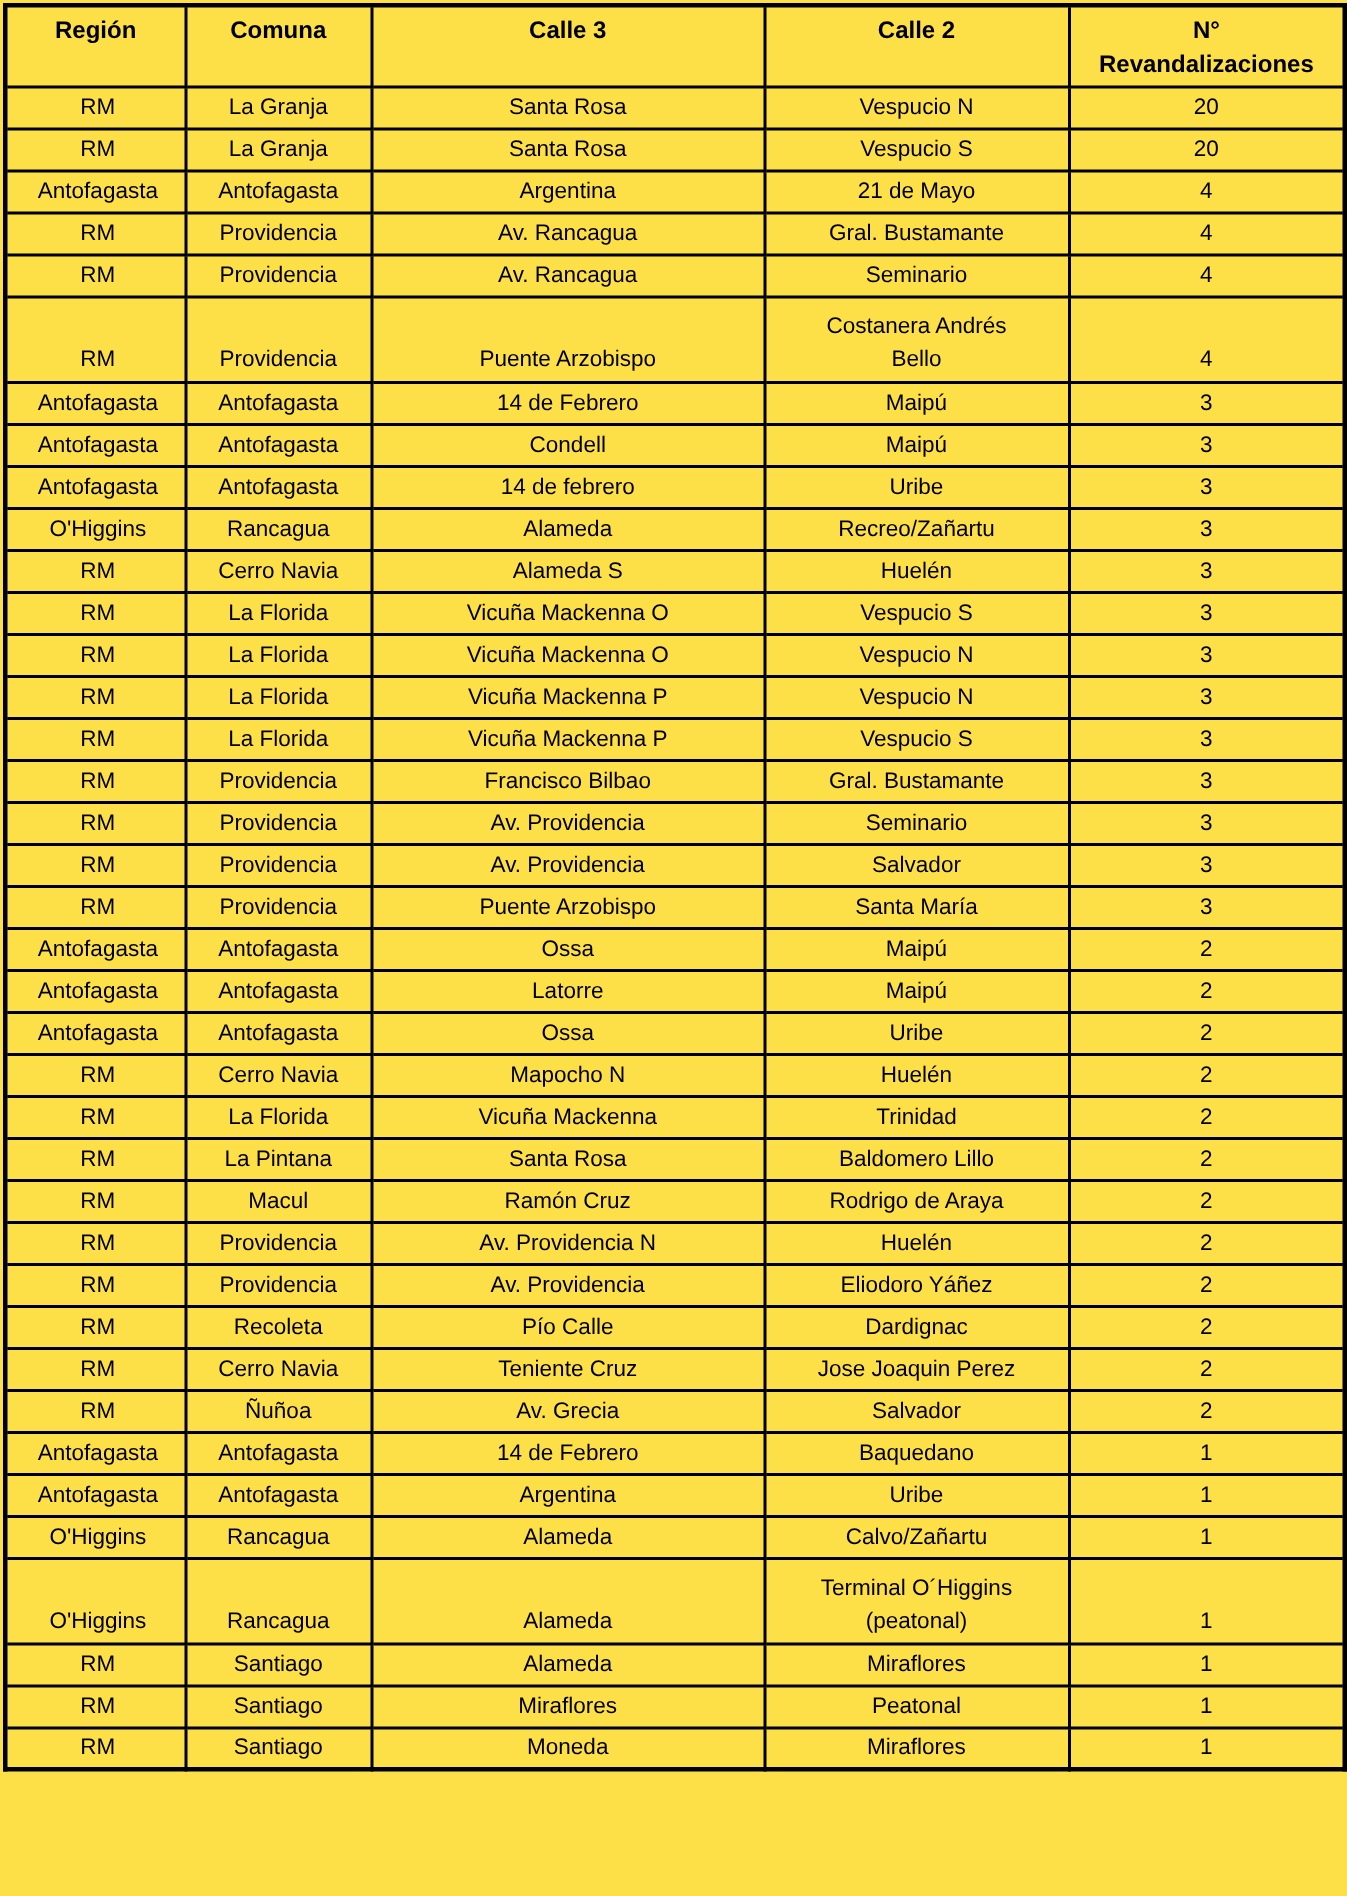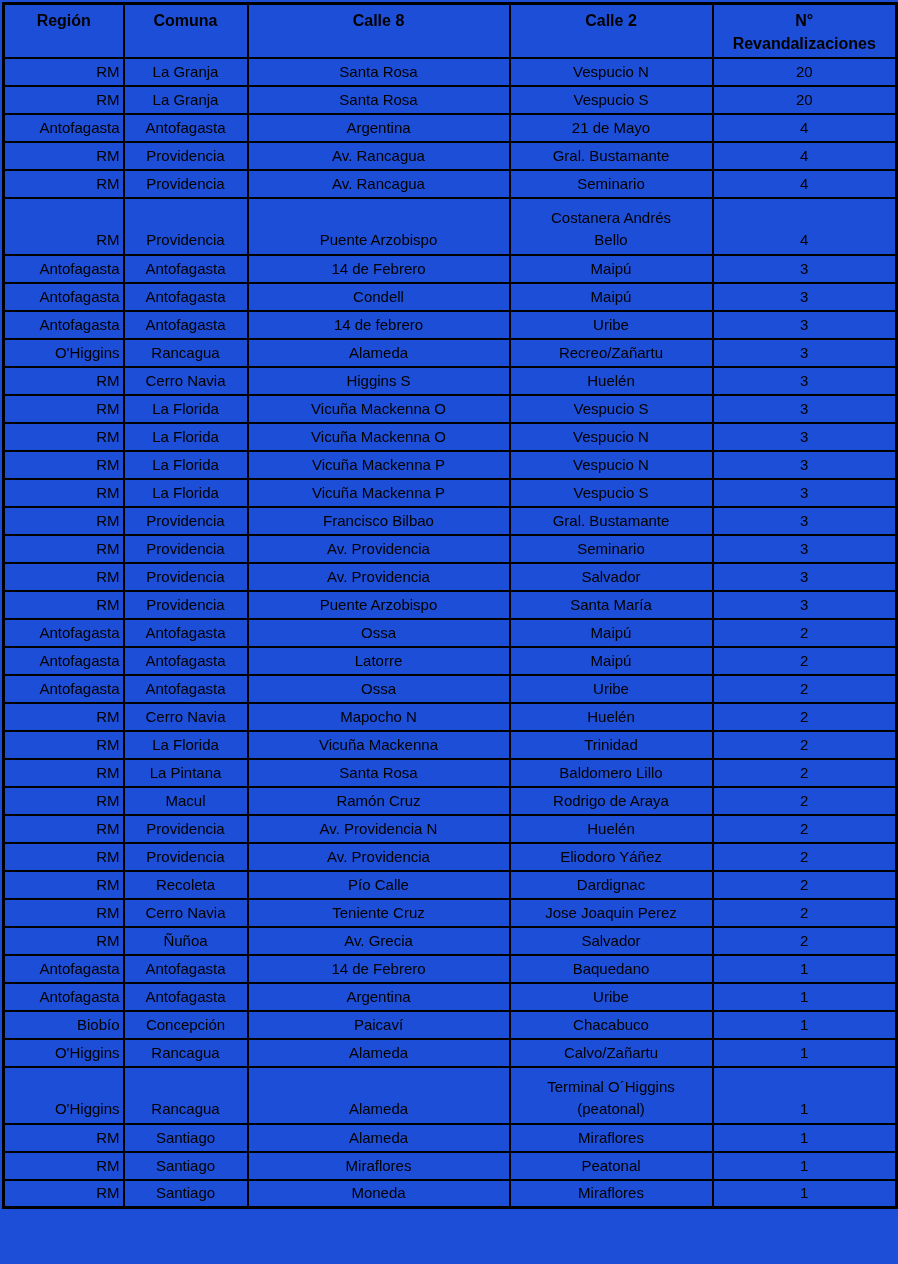--- a/index.html
+++ b/index.html
@@ -8,21 +8,21 @@
     background: #ffffff;
   }
   body {
     font-family: "Liberation Sans", "DejaVu Sans", sans-serif;
     color: #000000;
   }
   .page {
     width: 898px;
     height: 1264px;
     box-sizing: border-box;
-    background: #1d4ed8;
+    background: #fde047;
     padding: 2px 0 0 2px;
     overflow: hidden;
   }
   table.data-table {
     border-collapse: collapse;
     table-layout: fixed;
     width: 893px;
     border: 3px solid #000000;
   }
   col.c0 { width: 120px; }
@@ -52,41 +52,41 @@
     vertical-align: middle;
     padding: 0 3px;
   }
   tr.data { height: 28px; }
   tr.tall { height: 57px; }
   tr.tall td {
     vertical-align: bottom;
     padding-bottom: 3px;
   }
   td.col-0 {
-    text-align: right;
+    text-align: center;
     padding-left: 6px;
   }
 </style>
 </head>
 <body>
 
 <div class="page">
   <table class="data-table">
     <colgroup>
       <col class="c0">
         <col class="c1">
         <col class="c2">
         <col class="c3">
         <col class="c4">
     </colgroup>
     <thead>
       <tr>
           <th>Región</th>
           <th>Comuna</th>
-          <th>Calle 8</th>
+          <th>Calle 3</th>
           <th>Calle 2</th>
           <th>N°
 Revandalizaciones</th>
         </tr>
     </thead>
     <tbody>
         <tr class="data">
           <td class="col-0">RM</td>
           <td class="col-1">La Granja</td>
           <td class="col-2">Santa Rosa</td>
@@ -153,21 +153,21 @@
         <tr class="data">
           <td class="col-0">O'Higgins</td>
           <td class="col-1">Rancagua</td>
           <td class="col-2">Alameda</td>
           <td class="col-3">Recreo/Zañartu</td>
           <td class="col-4">3</td>
         </tr>
         <tr class="data">
           <td class="col-0">RM</td>
           <td class="col-1">Cerro Navia</td>
-          <td class="col-2">Higgins S</td>
+          <td class="col-2">Alameda S</td>
           <td class="col-3">Huelén</td>
           <td class="col-4">3</td>
         </tr>
         <tr class="data">
           <td class="col-0">RM</td>
           <td class="col-1">La Florida</td>
           <td class="col-2">Vicuña Mackenna O</td>
           <td class="col-3">Vespucio S</td>
           <td class="col-4">3</td>
         </tr>
@@ -309,27 +309,20 @@
           <td class="col-1">Antofagasta</td>
           <td class="col-2">14 de Febrero</td>
           <td class="col-3">Baquedano</td>
           <td class="col-4">1</td>
         </tr>
         <tr class="data">
           <td class="col-0">Antofagasta</td>
           <td class="col-1">Antofagasta</td>
           <td class="col-2">Argentina</td>
           <td class="col-3">Uribe</td>
-          <td class="col-4">1</td>
-        </tr>
-        <tr class="data">
-          <td class="col-0">Biobío</td>
-          <td class="col-1">Concepción</td>
-          <td class="col-2">Paicaví</td>
-          <td class="col-3">Chacabuco</td>
           <td class="col-4">1</td>
         </tr>
         <tr class="data">
           <td class="col-0">O'Higgins</td>
           <td class="col-1">Rancagua</td>
           <td class="col-2">Alameda</td>
           <td class="col-3">Calvo/Zañartu</td>
           <td class="col-4">1</td>
         </tr>
         <tr class="data tall">

